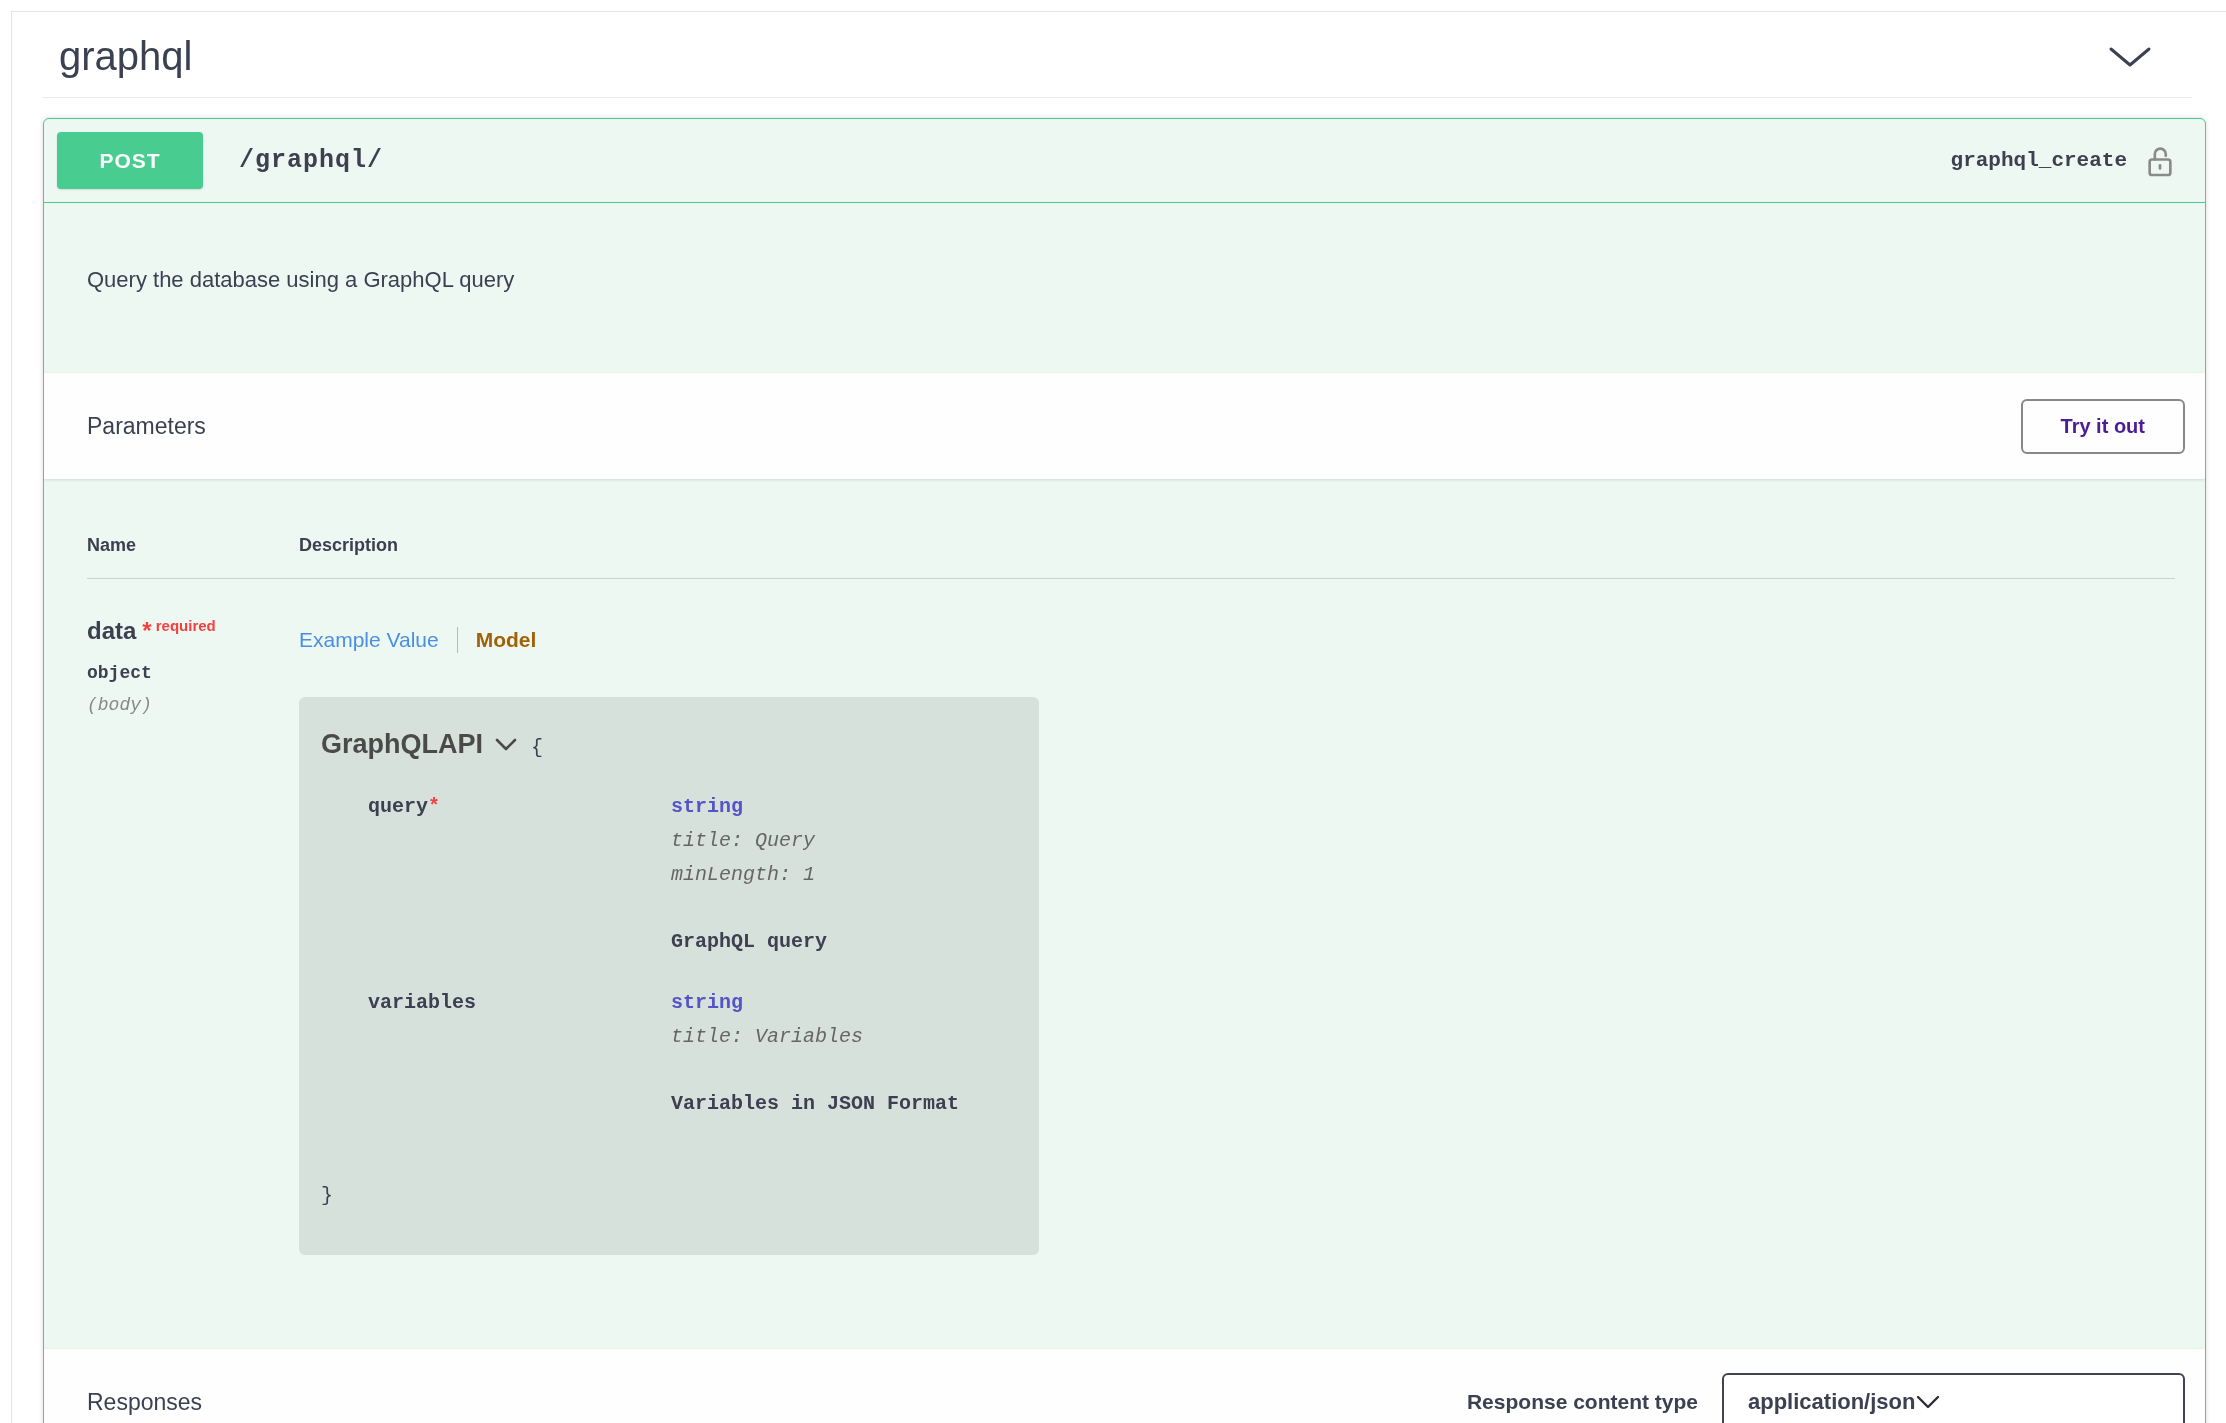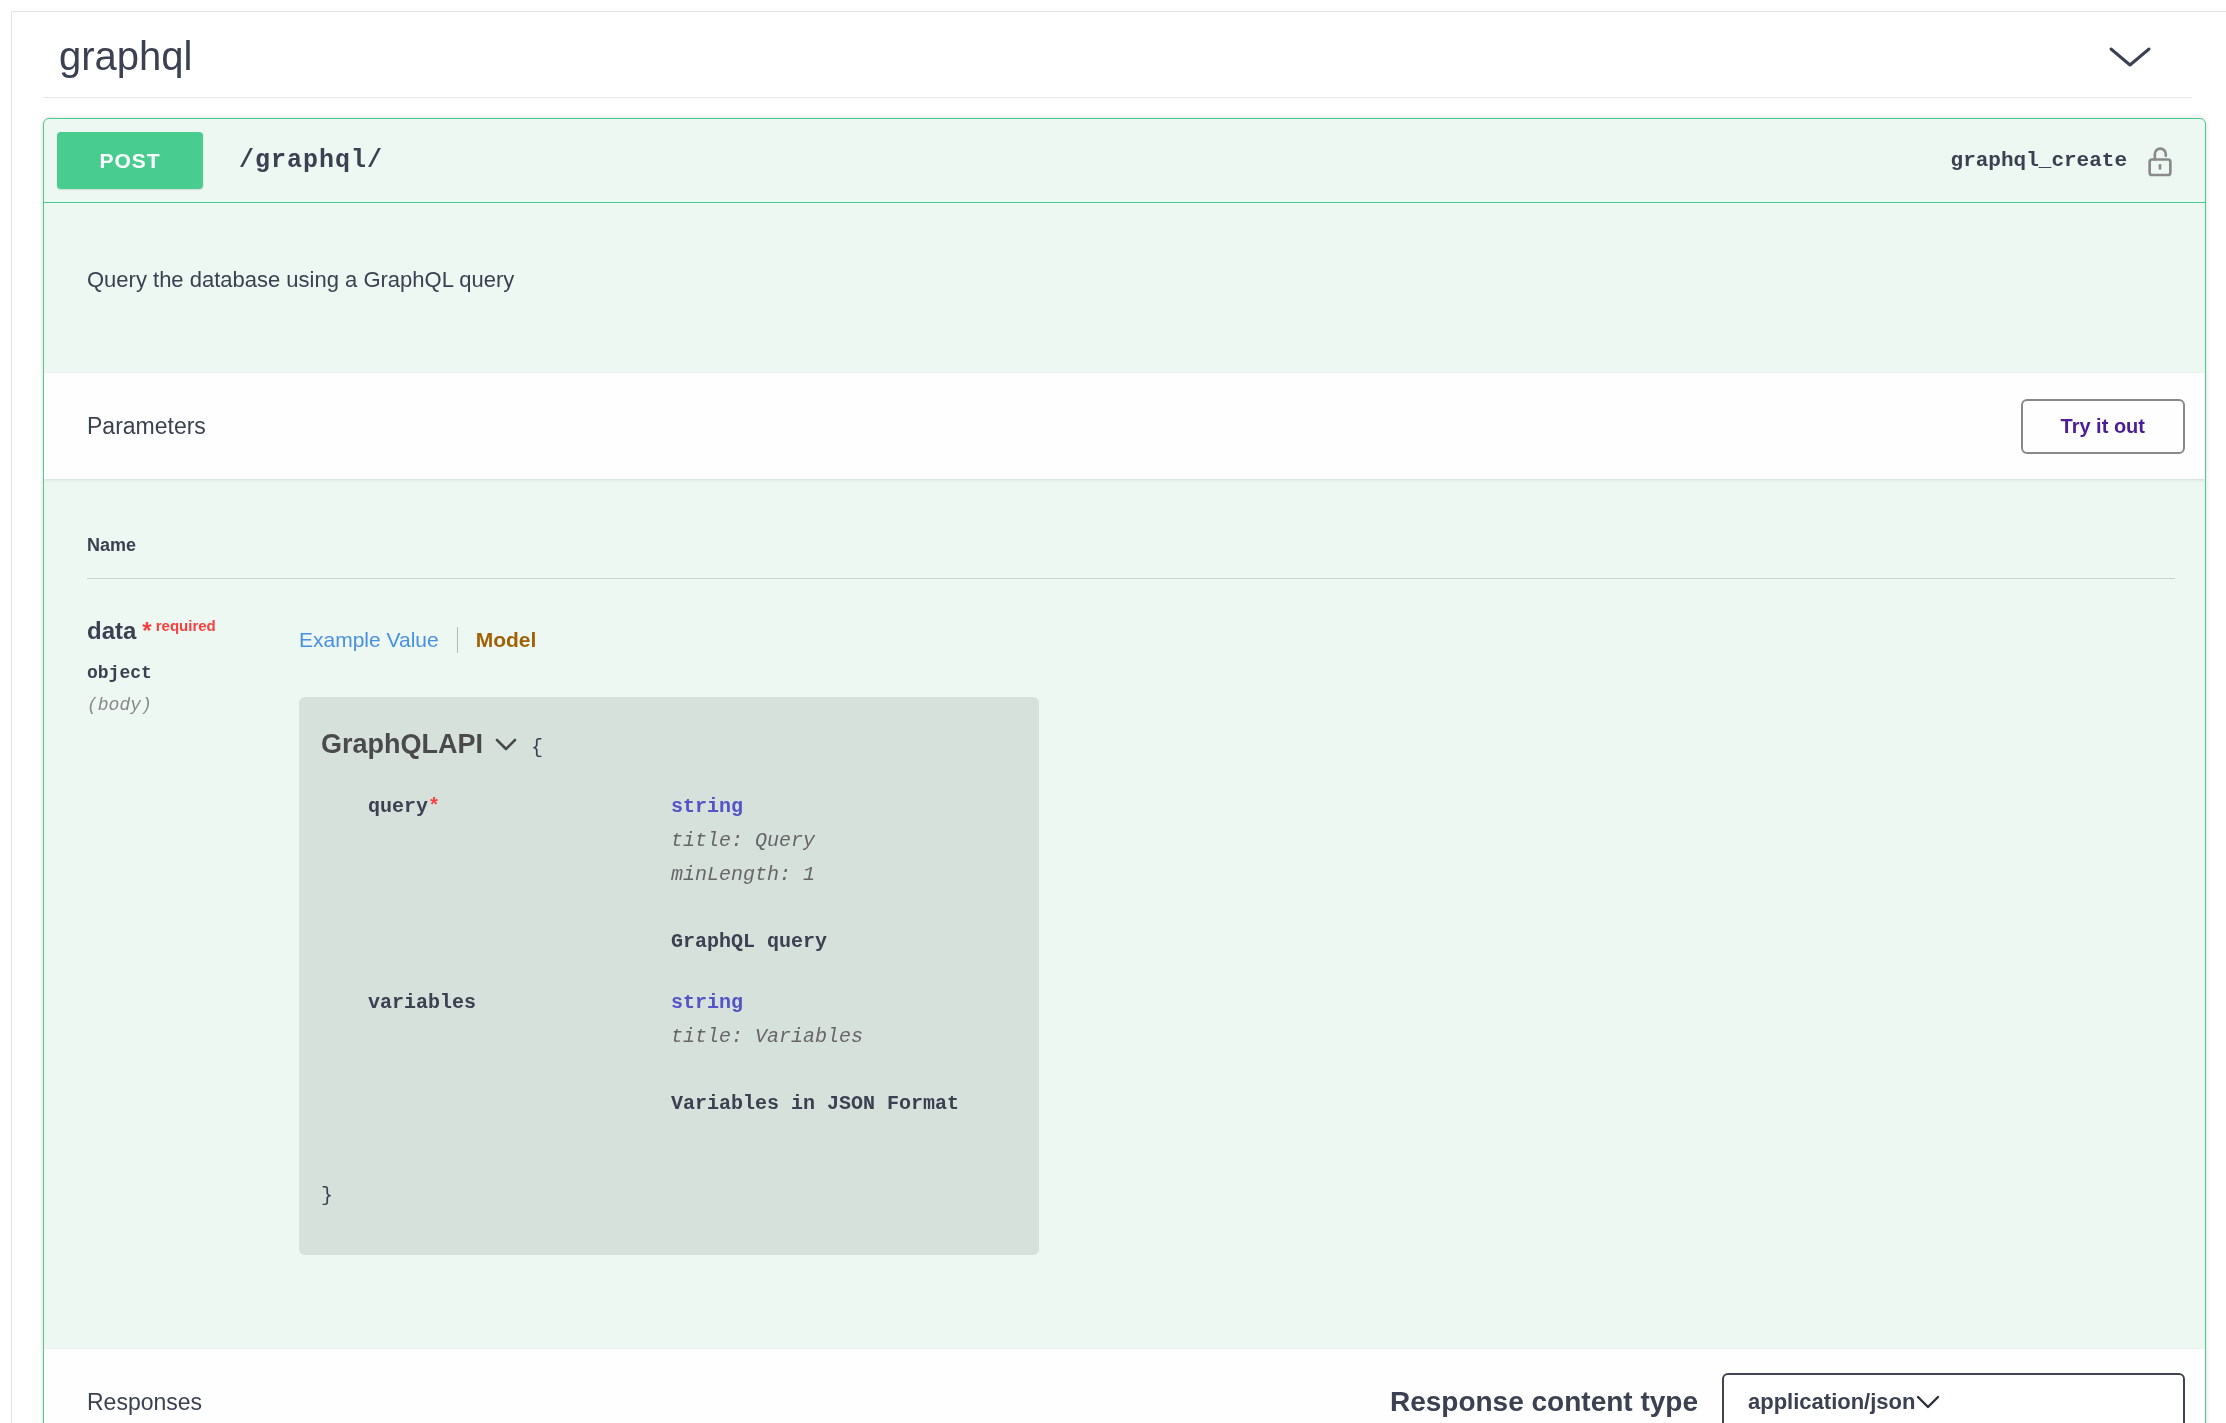--- a/index.html
+++ b/index.html
@@ -125,21 +125,21 @@
   .model-prop { display: grid; grid-template-columns: 303px 1fr; margin-top: 30px; padding-left: 47px; }
   .prop-name { font-weight: bold; line-height: 34px; }
   .prop-star { color: #f93e3e; }
   .prop-type { color: #5454c8; font-weight: bold; line-height: 34px; }
   .prop-attr { font-style: italic; color: #666; line-height: 34px; }
   .prop-desc { font-weight: bold; color: #3b4151; margin-top: 36px; line-height: 28px; }
   .close-brace { margin-top: 66px; }
 
   
   .responses-right { display: flex; align-items: center; }
-  .resp-ct-label { font-size: 28px; font-weight: bold; color: #3b4151; margin-right: 24px; }
+  .resp-ct-label { font-size: 21px; font-weight: bold; color: #3b4151; margin-right: 24px; }
   .content-type-select {
     display: flex; align-items: center; justify-content: flex-start;
     border: 2px solid #41444e; border-radius: 6px;
     width: 463px; height: 58px; padding: 0 24px;
     background: #fff; font-size: 22px; font-weight: bold; color: #3b4151;
     cursor: pointer;
   }
 </style>
 </head>
 <body>
@@ -178,20 +178,21 @@
 
     <div class="sec-header">
       <span class="sec-title">Parameters</span>
       <button class="try-btn">Try it out</button>
     </div>
 
     <div class="params-wrap">
 
       <div class="param-thead">
         <div>Name</div>
+        <div>Description</div>
       </div>
 
       <div class="param-row">
 
         <div class="p-name-col">
           <div class="p-name">
             <span>data</span><span class="p-star">*</span><span class="p-required">required</span>
           </div>
           <div class="p-type">object</div>
           <div class="p-in">(body)</div>

